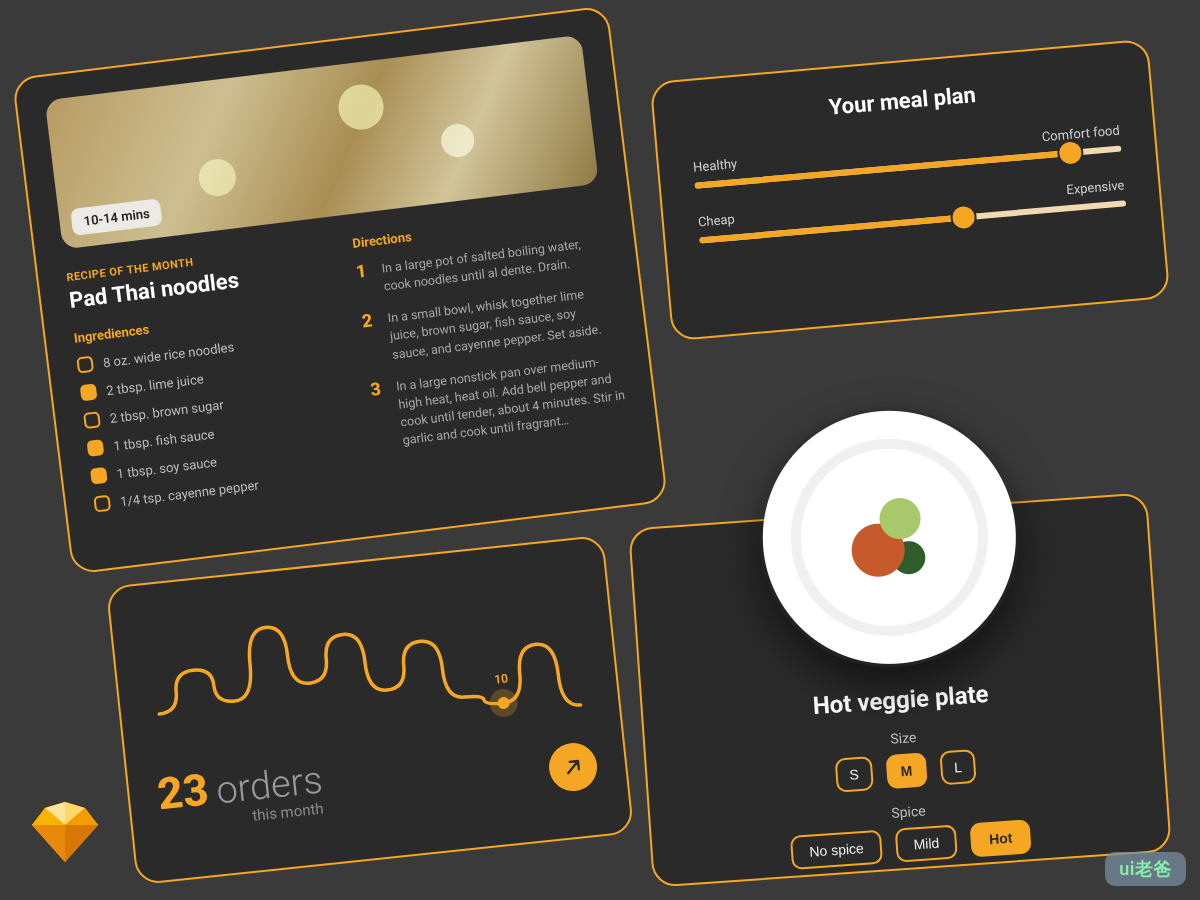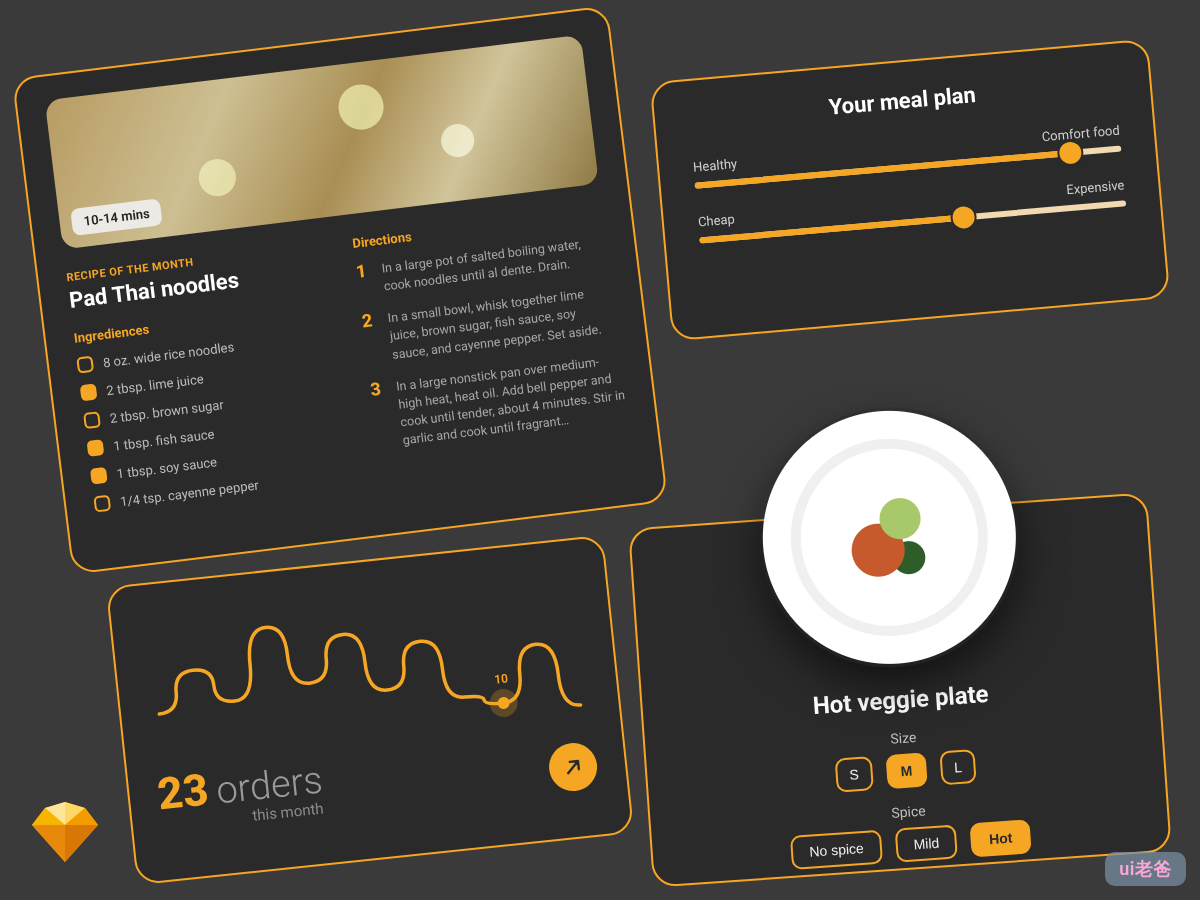--- a/index.html
+++ b/index.html
@@ -123,21 +123,21 @@
   }
   .pill.sq{ padding:7px 12px; min-width:34px; }
   .pill.active{ background:#f5a623; color:#2a2a2a; font-weight:600; }
 
   
   .sketch{ position:absolute; left:30px; bottom:36px; width:70px; height:64px; }
 
   
   .wm{
     position:absolute; right:14px; bottom:14px;
-    background:rgba(120,140,160,.75); color:#f9a8d4;
+    background:rgba(120,140,160,.75); color:#86efac;
     font-size:18px; padding:5px 14px; border-radius:10px;
     font-weight:600; letter-spacing:.5px;
   }
 </style>
 </head>
 <body>
 
 <div class="card recipe">
   <div class="recipe-img">
     <span class="time-badge">10-14 mins</span>

